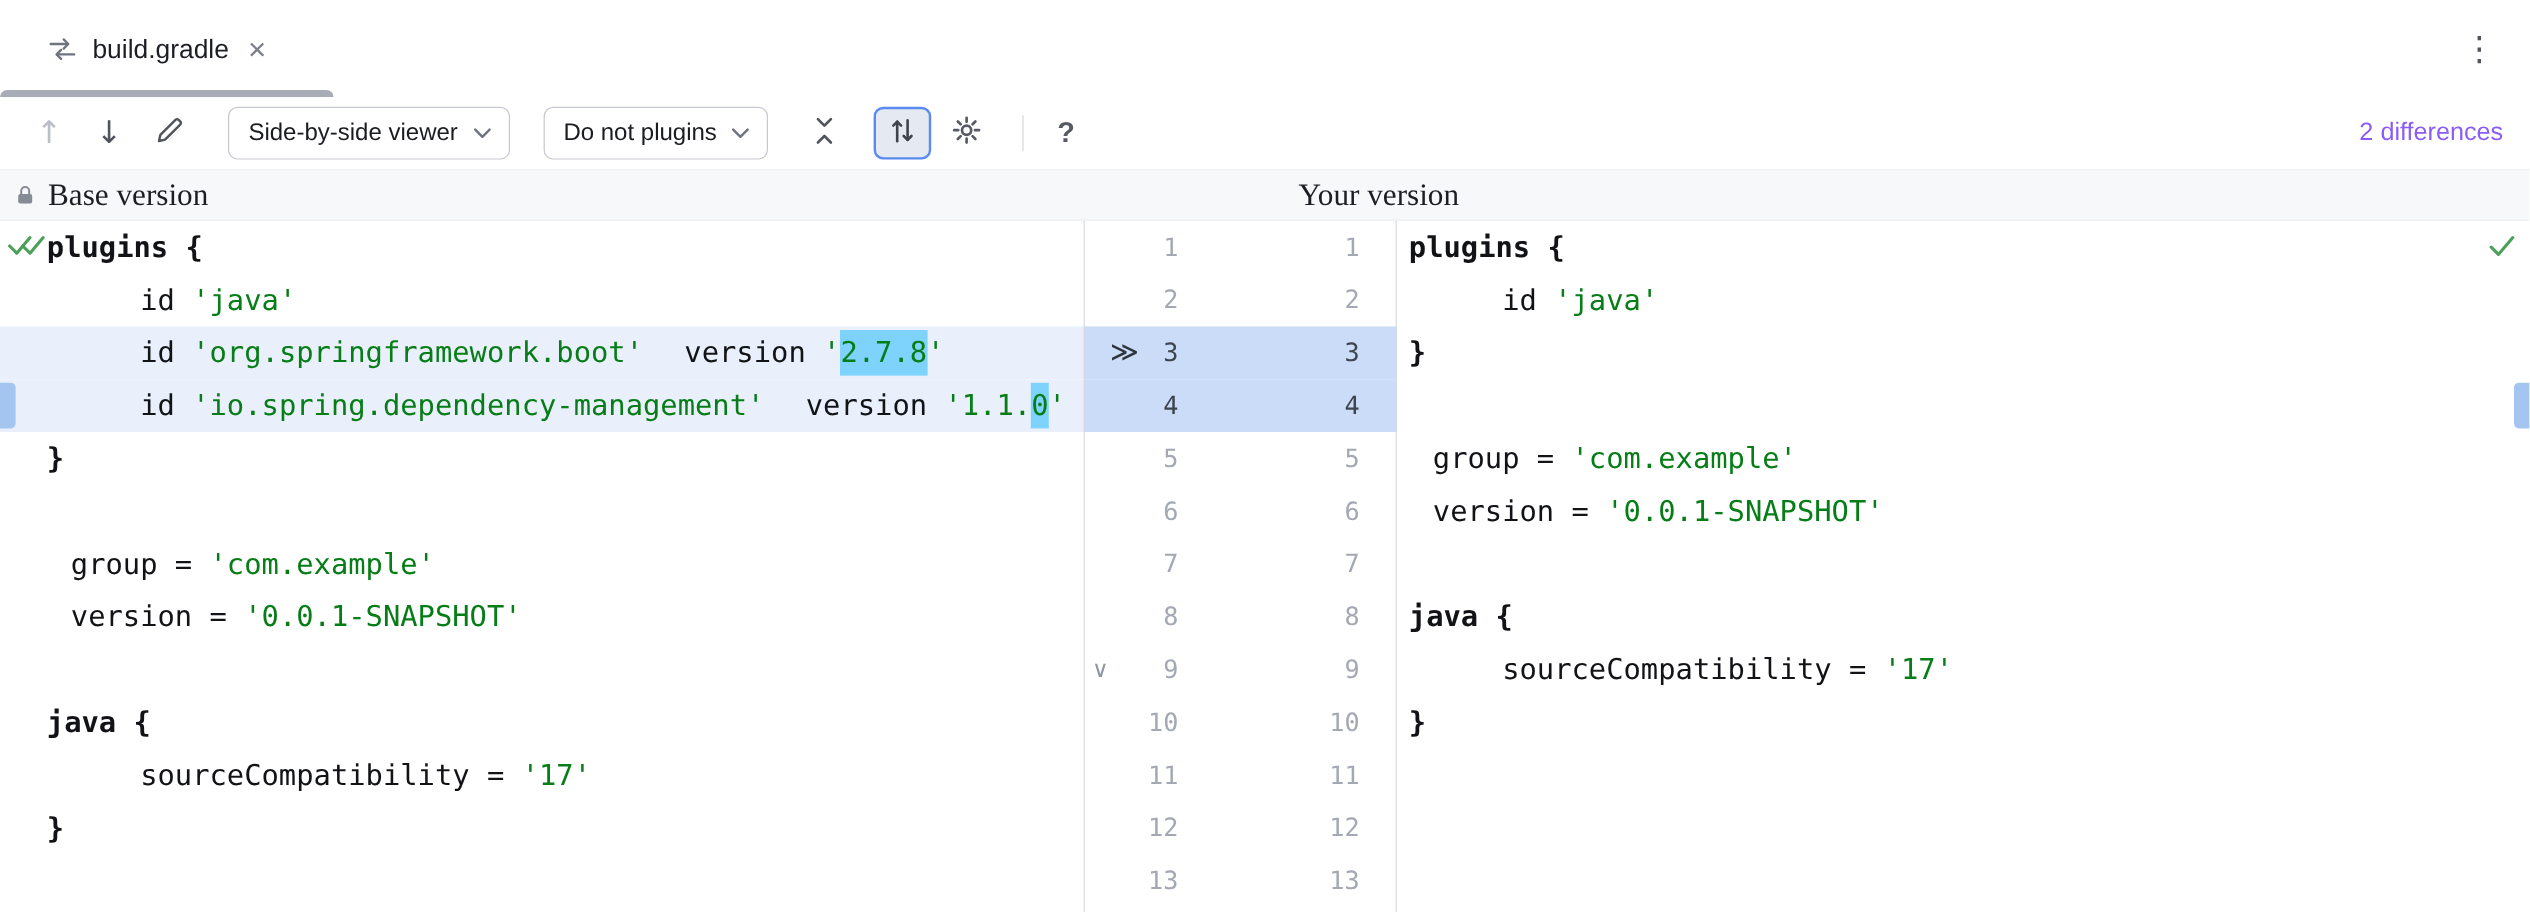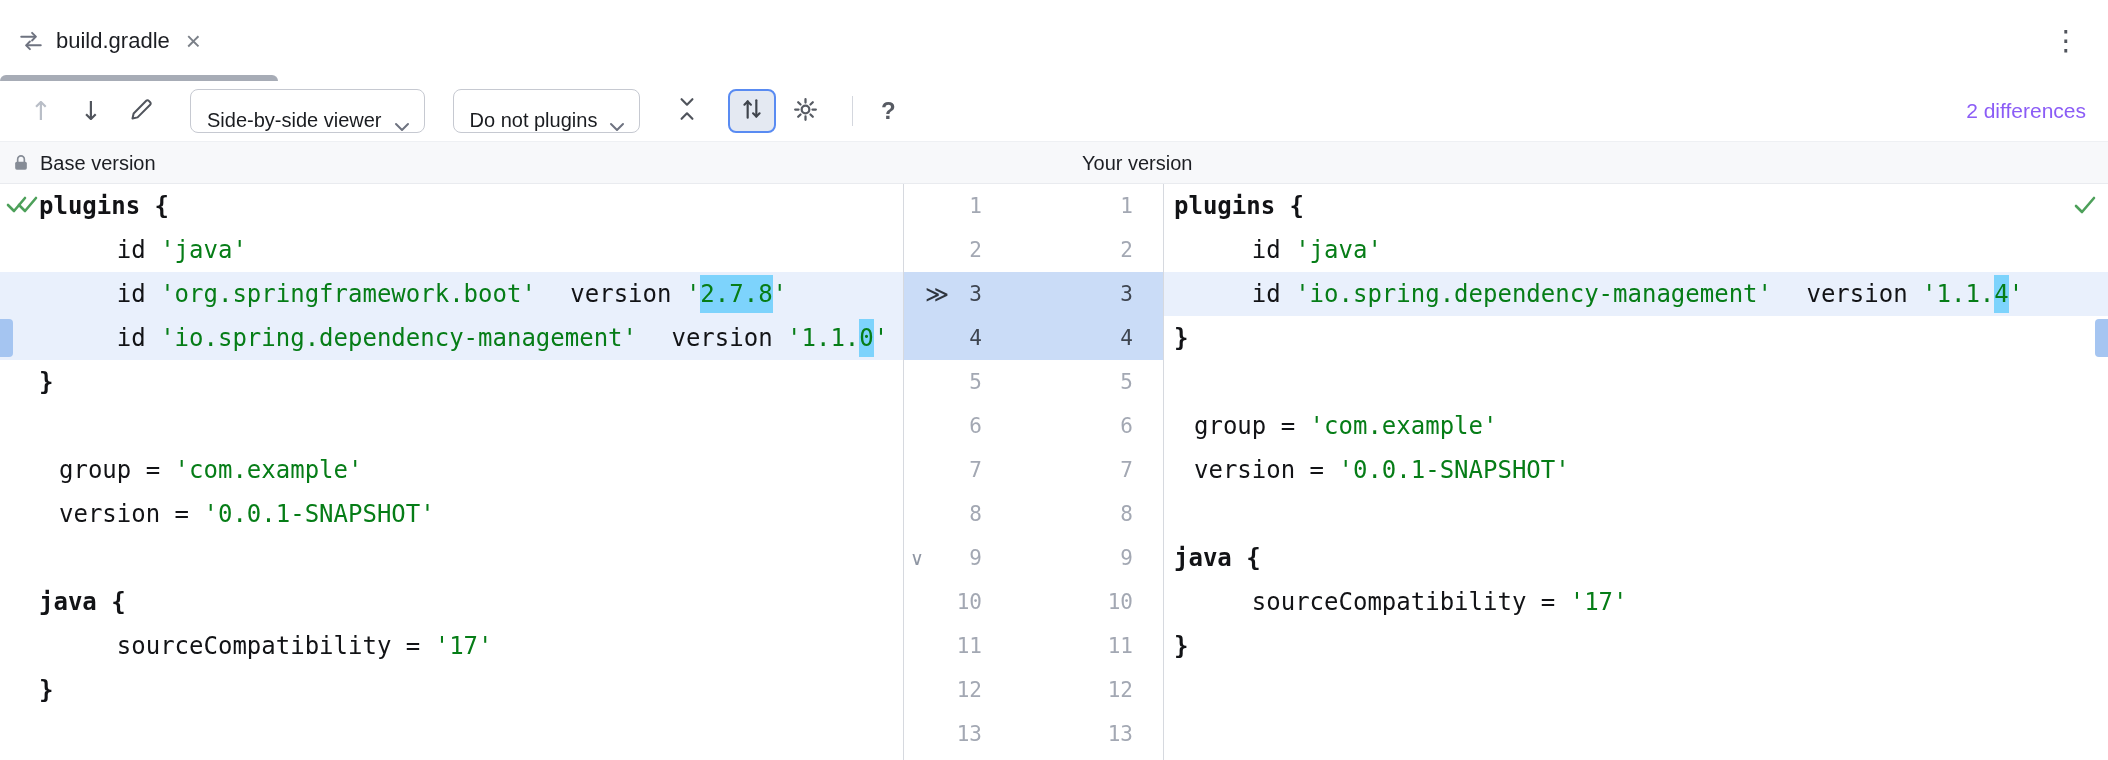--- a/index.html
+++ b/index.html
@@ -2,44 +2,44 @@
 <html><head>
 <meta charset="utf-8">
 <style>
   * { margin:0; padding:0; box-sizing:border-box; }
   html,body { width:2108px; height:760px; background:#fff; overflow:hidden; }
   body { font-family:"Liberation Sans", sans-serif; }
   .app { position:relative; width:2108px; height:760px; background:#fff; }
 
   
   .tabbar { position:relative; height:81px; background:#fff; display:flex; align-items:center; }
-  .tab { position:relative; height:100%; display:flex; align-items:center; padding-left:18px; }
+  .tab { position:relative; height:100%; display:flex; align-items:center; padding-left:39px; }
   .tab-icon { display:flex; align-items:center; margin-right:12px; }
   .tab-title { font-size:22px; color:#1c1e23; }
   .tab-close { font-size:26px; color:#7b8088; margin-left:16px; line-height:1; }
   .tab-underline { position:absolute; left:0; bottom:0; width:278px; height:6px; background:#a7acb6; border-radius:6px 6px 0 0; }
   .kebab { position:absolute; right:28px; top:50%; transform:translateY(-50%); font-family:"DejaVu Sans",sans-serif; font-size:28px; color:#50545c; line-height:1; }
 
   
   .toolbar { position:relative; height:60px; background:#fff; display:flex; align-items:center; padding-left:22px; }
   .icon-btn { width:38px; height:38px; display:flex; align-items:center; justify-content:center; margin-right:12px; }
   .glyph { font-family:"DejaVu Sans",sans-serif; font-size:26px; line-height:1; }
   .up-glyph { color:#b9bec7; }
   .down-glyph { color:#50545c; }
-  .dd { display:flex; align-items:flex-end; gap:12px; height:44px; border:1px solid #c6c9d1; border-radius:8px; padding:0 14px 0 16px; margin-right:28px; font-size:20px; color:#1a1c20; background:#fff; }
+  .dd { display:flex; align-items:center; gap:12px; height:44px; border:1px solid #c6c9d1; border-radius:8px; padding:0 14px 0 16px; margin-right:28px; font-size:20px; color:#1a1c20; background:#fff; }
   .dd:first-of-type { margin-left:18px; }
   .sync-btn { width:48px; height:44px; border:2px solid #598bf2; border-radius:8px; background:#e4e9f2; display:flex; align-items:center; justify-content:center; margin:0 10px; }
   .toolbar-sep { width:1px; height:30px; background:#d4d7de; margin:0 16px; }
   .help-btn { font-size:24px; color:#575b63; font-weight:bold; width:38px; height:38px; display:flex; align-items:center; justify-content:center; }
   .diff-count { position:absolute; right:22px; font-size:21px; color:#8b5cf6; }
 
   
   .colheaders { position:relative; height:43px; background:#f7f8fa; border-top:1px solid #eef0f3; border-bottom:1px solid #e9ebef; }
   .lock-wrap { position:absolute; left:11px; top:50%; transform:translateY(-50%); display:flex; }
-  .header-label { position:absolute; top:50%; transform:translateY(-50%); font-size:20px; color:#1c1e23; }
+  .header-label { position:absolute; top:50%; transform:translateY(-50%); font-size:26px; color:#1c1e23;font-family:Liberation Serif, serif; }
   .header-left-label { left:40px; }
   .header-right-label { left:1082px; }
 
   
   .diffarea { position:absolute; top:184px; left:0; right:0; bottom:0; background:#fff; }
   .pane { position:absolute; top:0; bottom:0; overflow:hidden; }
   .pane-left { left:0; width:903px; }
   .pane-right { left:1164px; width:944px; }
   .gutter { position:absolute; top:0; bottom:0; left:903px; width:261px; }
   .vdiv { position:absolute; top:0; bottom:0; width:1px; background:#d6d9df; }
@@ -236,21 +236,20 @@
         </div>
         <div class="gutter-row">
           <span class="lnum lnum-left">13</span>
           <span class="lnum lnum-right">13</span>
         </div>
       </div>
     <div class="pane pane-right">
       <div>
           <div class="code-line"><span class="seg-bold">plugins {</span></div>
           <div class="code-line"><span class="seg-plain">    id </span><span class="seg-string">'java'</span></div>
-          <div class="code-line changed"><span class="seg-plain">    id </span><span class="seg-string">'io.spring.dependency-management'</span><span class="seg-plain"> version </span><span class="seg-string">'1.1.</span><span class="seg-string-hl">4</span><span class="seg-string">'</span></div>
           <div class="code-line"><span class="seg-bold">}</span></div>
           <div class="code-line"></div>
           <div class="code-line"><span class="seg-plain">group = </span><span class="seg-string">'com.example'</span></div>
           <div class="code-line"><span class="seg-plain">version = </span><span class="seg-string">'0.0.1-SNAPSHOT'</span></div>
           <div class="code-line"></div>
           <div class="code-line"><span class="seg-bold">java {</span></div>
           <div class="code-line"><span class="seg-plain">    sourceCompatibility = </span><span class="seg-string">'17'</span></div>
           <div class="code-line"><span class="seg-bold">}</span></div>
           <div class="code-line"></div>
         </div>

